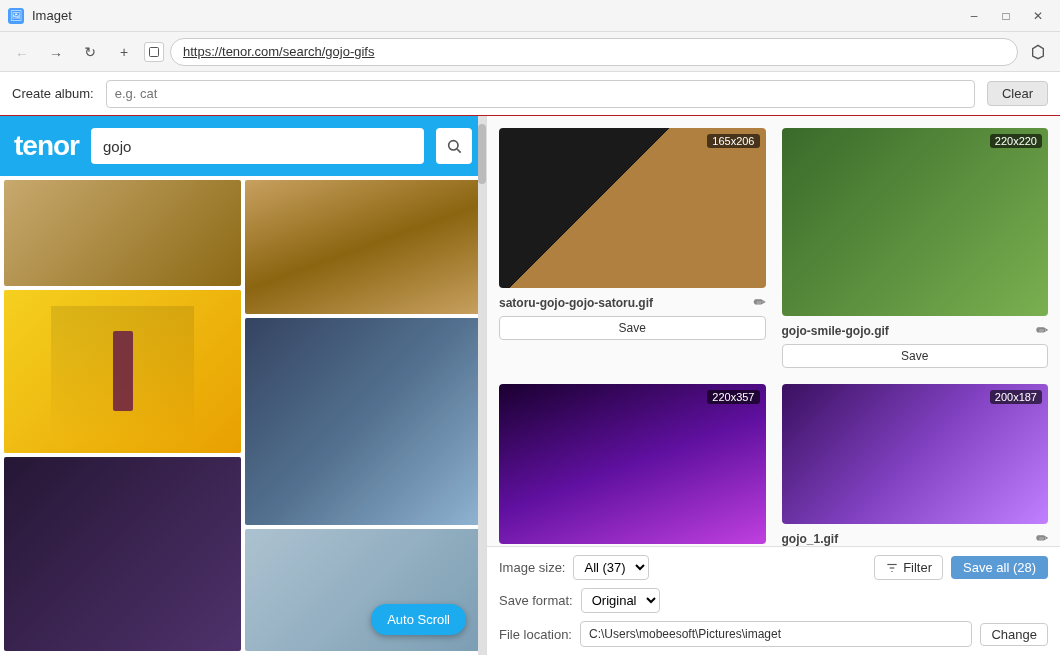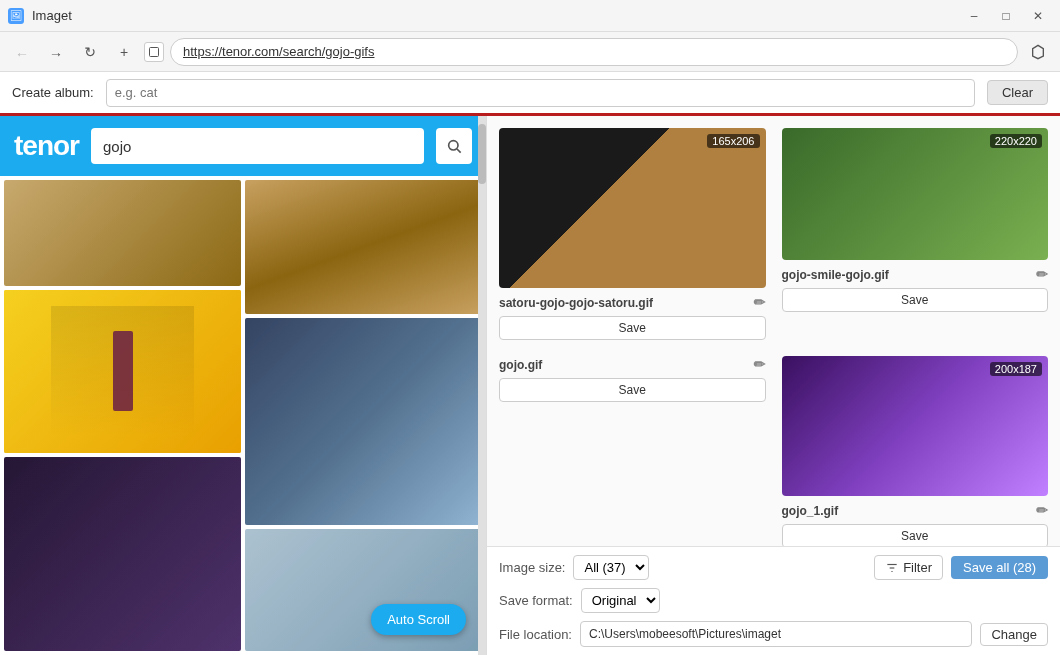--- a/index.html
+++ b/index.html
@@ -30,21 +30,21 @@
       padding: 0 12px; font-size: 13px; background: white; color: #333;
       outline: none;
       text-decoration: underline;
     }
     .bookmark-btn { width: 28px; height: 28px; display: flex; align-items: center; justify-content: center; cursor: pointer; color: #555; font-size: 16px; }
 
     
     .appbar {
       display: flex; align-items: center; background: white;
       height: 44px; padding: 0 12px; gap: 12px;
-      border-bottom: 3px solid #b91c1c;
+      border-bottom: 1px solid #b91c1c;
     }
     .album-label { font-size: 13px; color: #333; white-space: nowrap; }
     .album-input {
       flex: 1; height: 28px; border: 1px solid #ccc; border-radius: 4px;
       padding: 10px 8px; font-size: 13px; color: #999; outline: none;
     }
     .clear-btn {
       background: #e8e8e8; border: 1px solid #ccc; border-radius: 4px;
       padding: 4px 14px; font-size: 13px; cursor: pointer; color: #333;
       white-space: nowrap;
@@ -269,32 +269,36 @@
           <span class="image-dim-badge">165x206</span>
         </div>
         <div class="image-info">
           <span class="image-name">satoru-gojo-gojo-satoru.gif</span>
           <span class="edit-icon">✏</span>
         </div>
         <button class="save-btn">Save</button>
       </div>
 
       <div class="image-card">
-        <div class="image-thumb-wrap" style="height:132px;">
+        <div class="image-thumb-wrap" style="height:188px;">
           <div style="width:100%;height:100%;background:linear-gradient(135deg,#3a6a2a,#7ab050);"></div>
           <span class="image-dim-badge">220x220</span>
         </div>
         <div class="image-info">
           <span class="image-name">gojo-smile-gojo.gif</span>
           <span class="edit-icon">✏</span>
         </div>
         <button class="save-btn">Save</button>
       </div>
 
       <div class="image-card">
+        <div class="image-thumb-wrap" style="height:160px;">
+          <div style="width:100%;height:100%;background:linear-gradient(160deg,#1a0030,#6010a0,#c040e0);"></div>
+          <span class="image-dim-badge">220x357</span>
+        </div>
         <div class="image-info">
           <span class="image-name">gojo.gif</span>
           <span class="edit-icon">✏</span>
         </div>
         <button class="save-btn">Save</button>
       </div>
 
       <div class="image-card">
         <div class="image-thumb-wrap" style="height:140px;">
           <div style="width:100%;height:100%;background:linear-gradient(135deg,#3a1060,#8040c0,#c080ff);"></div>

